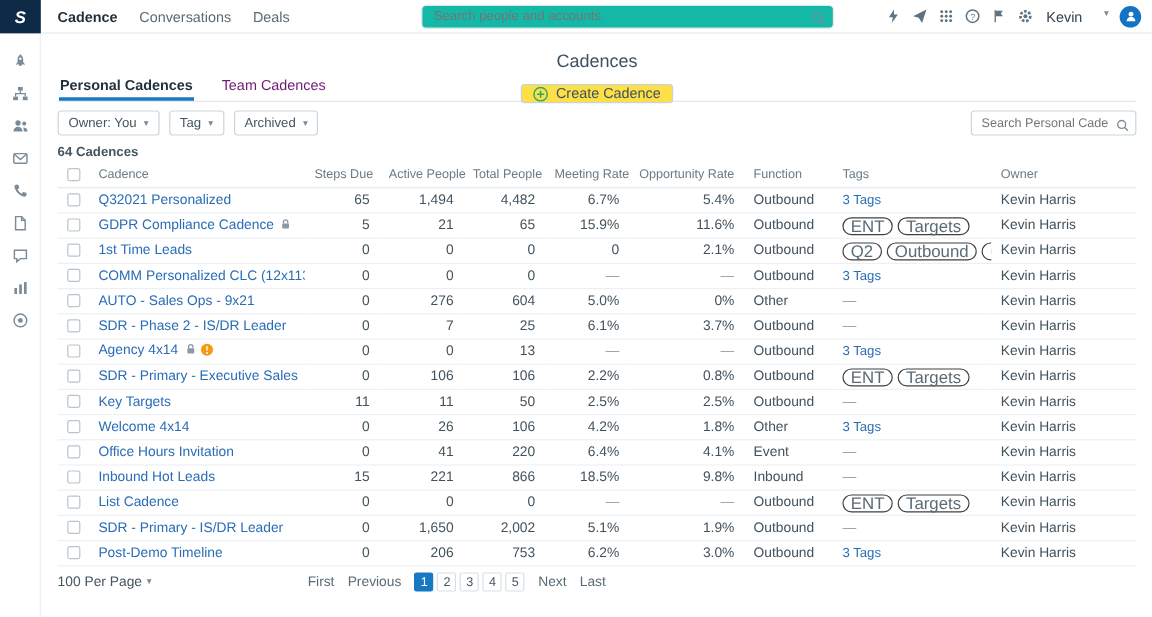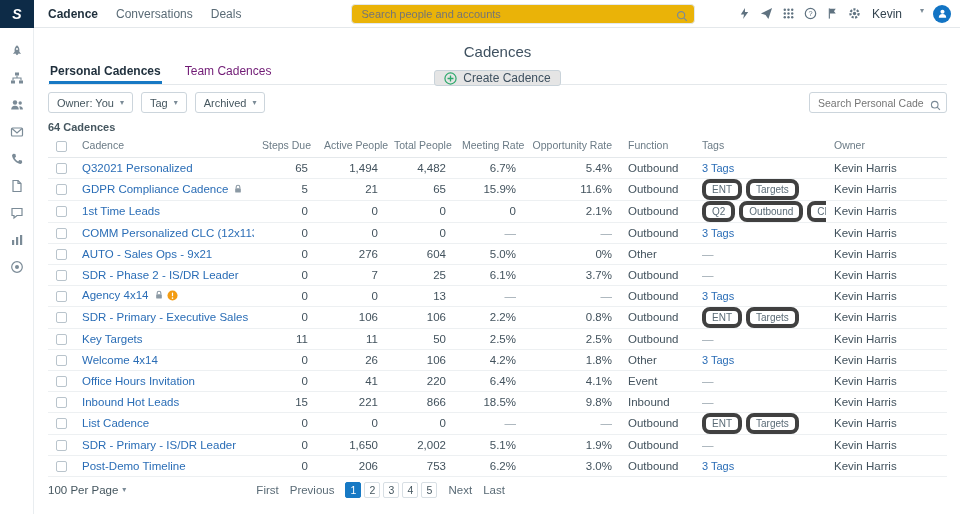--- a/index.html
+++ b/index.html
@@ -12,40 +12,40 @@
   a { text-decoration:none; cursor:pointer; }
 
   
   .topnav { display:flex; align-items:center; height:28px; border-bottom:1px solid #e4e8eb; background:#fff; }
   .logo { width:34px; height:28px; background:#0d2b47; color:#fff; font-weight:700; font-size:14px;
           display:flex; align-items:center; justify-content:center; font-style:italic; flex:0 0 34px; }
   .topnav-items { display:flex; gap:18px; margin-left:14px; font-size:12px; white-space:nowrap; }
   .nav-item { color:#5a6b76; }
   .nav-item.active { color:#1f2f3c; font-weight:700; }
   .global-search { position:relative; margin-left:110px; width:344px; flex:0 0 auto; }
-  .global-search input { width:100%; height:20px; border:1px solid #e2e8ec; background:#eab308; border-radius:4px;
+  .global-search input { width:100%; height:20px; border:1px solid #e2e8ec; background:#14b8a6; border-radius:4px;
           font:11px "Liberation Sans",sans-serif; padding:0 24px 0 9px; color:#45565f; outline:none; }
   .global-search .search-icon { position:absolute; right:7px; top:4px; }
   .topnav-right { margin-left:auto; display:flex; align-items:center; gap:9px; padding-right:9px; }
   .icon-btn { display:flex; align-items:center; }
   .user-menu { font-size:12px; color:#33434f; display:flex; align-items:flex-start; gap:18px; margin-left:2px; white-space:nowrap; }
   .chev { font-size:8px; color:#7b8b97; line-height:1; }
   .profile-btn { width:18px; height:18px; border-radius:50%; background:#1274c4; display:flex; align-items:center; justify-content:center; }
 
   
   .sidebar { position:absolute; top:28px; left:0; bottom:0; width:34px; border-right:1px solid #e9edf0;
              display:flex; flex-direction:column; align-items:center; padding-top:16px; gap:13px; background:#fff; }
   .side-icon { display:flex; }
 
   
   .main { margin-left:34px; padding:5px 13px 0 14px; }
   .page-header { display:flex; align-items:center; justify-content:space-between; height:26px;flex-direction:column; }
   .page-title { font-size:15px; color:#3f5160; font-weight:400; }
   .create-btn { display:flex; align-items:center; gap:6px; height:23px; padding:0 9px; border:1px solid #c9d3da;
-                border-radius:3px; background:#e5e5e5; font-size:12px; color:#3f5160; cursor:pointer; white-space:nowrap; }
+                border-radius:3px; background:#fde047; font-size:12px; color:#3f5160; cursor:pointer; white-space:nowrap; }
 
   .view-tabs { display:flex; gap:22px; border-bottom:1px solid #e4e8eb; margin-top:3px; padding-left:1px; }
   .view-tab { font-size:12px; color:#701a75; padding:2px 1px 6px; cursor:pointer; }
   .view-tab.active { color:#1f2f3c; font-weight:700; box-shadow:inset 0 -3px 0 #1779c4; }
 
   .filter-row { display:flex; align-items:center; margin-top:7px; gap:8px; }
   .filter-btn { display:inline-flex; align-items:center; gap:6px; height:21px; padding:0 8px; border:1px solid #ccd5dc;
                 border-radius:3px; font-size:11px; color:#45565f; background:#fff; cursor:pointer; white-space:nowrap; }
   .table-search { position:relative; margin-left:auto; width:138px; }
   .table-search input { width:100%; height:21px; border:1px solid #ccd5dc; border-radius:3px;
@@ -57,21 +57,21 @@
   
   table { width:100%; border-collapse:collapse; table-layout:fixed; margin-top:2px; }
   th { font-size:10.5px; font-weight:400; color:#6b7b86; text-align:left; padding:4px 8px 5px;
        border-bottom:1px solid #e4e8eb; white-space:nowrap; }
   th.num, td.num { text-align:right; }
   td { font-size:11.5px; color:#42525d; padding:0 8px; height:21px; border-bottom:1px solid #edf0f2;
        white-space:nowrap; overflow:hidden; }
   .cadence-link { color:#2a6db6; }
   .checkbox { display:inline-block; width:11px; height:11px; border:1px solid #b9c4cc; border-radius:2px;
               background:#fff; vertical-align:middle; cursor:pointer; }
-  .pill { display:inline-block; border:4px solid #404040; border-radius:8px; padding:1px 6px; font-size:10px;
+  .pill { display:inline-block; border:1px solid #404040; border-radius:8px; padding:1px 6px; font-size:14px;
           color:#5a6b76; line-height:11px; margin-right:4px; }
   .tags-link { color:#2a6db6; font-size:11px; }
   .dim { color:#97a3ac; }
   .name-icons { display:inline-flex; gap:3px; margin-left:5px; vertical-align:-1px; }
 
   
   .pagination { display:flex; align-items:center; margin-top:5px; font-size:11.5px; color:#45565f; }
   .per-page { display:flex; align-items:center; gap:4px; cursor:pointer; white-space:nowrap; }
   .pager { display:flex; align-items:center; gap:11px; margin-left:130px; }
   .pager-link { color:#5a6b76; cursor:pointer; }

